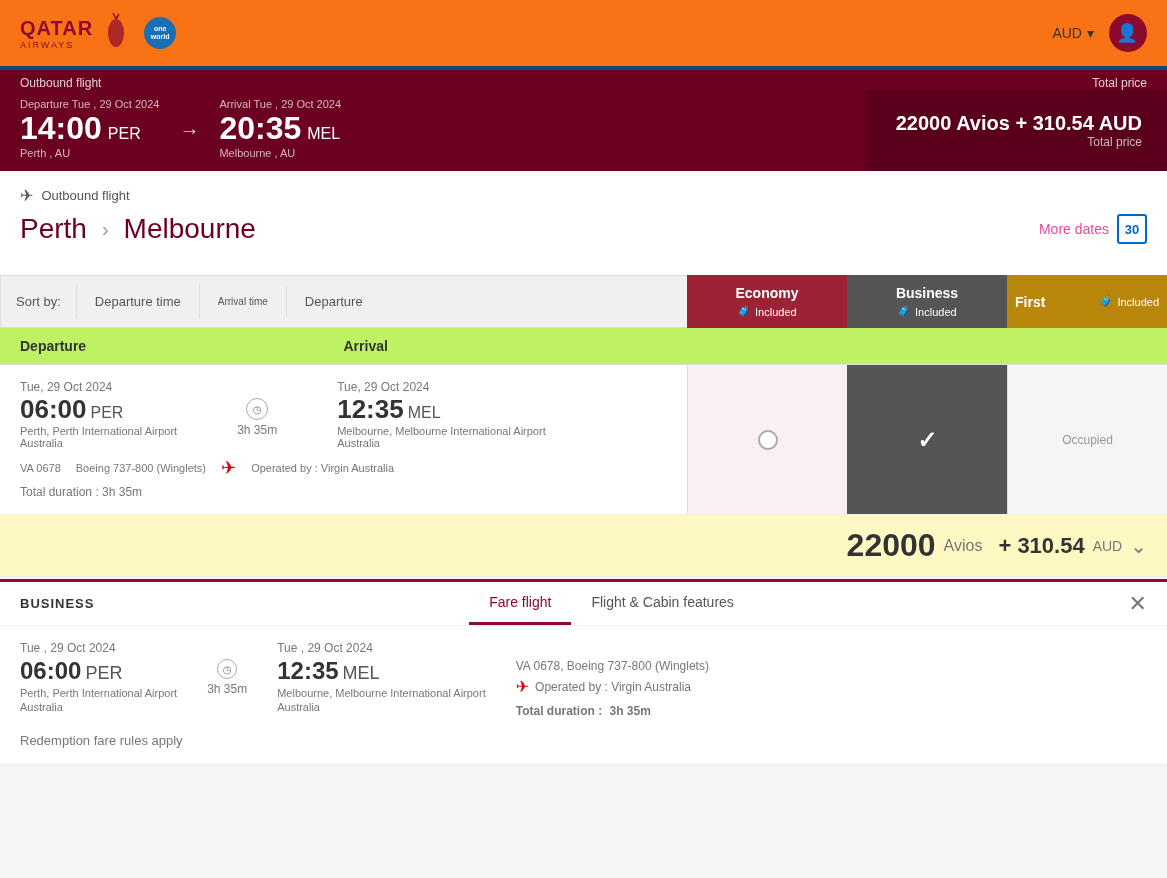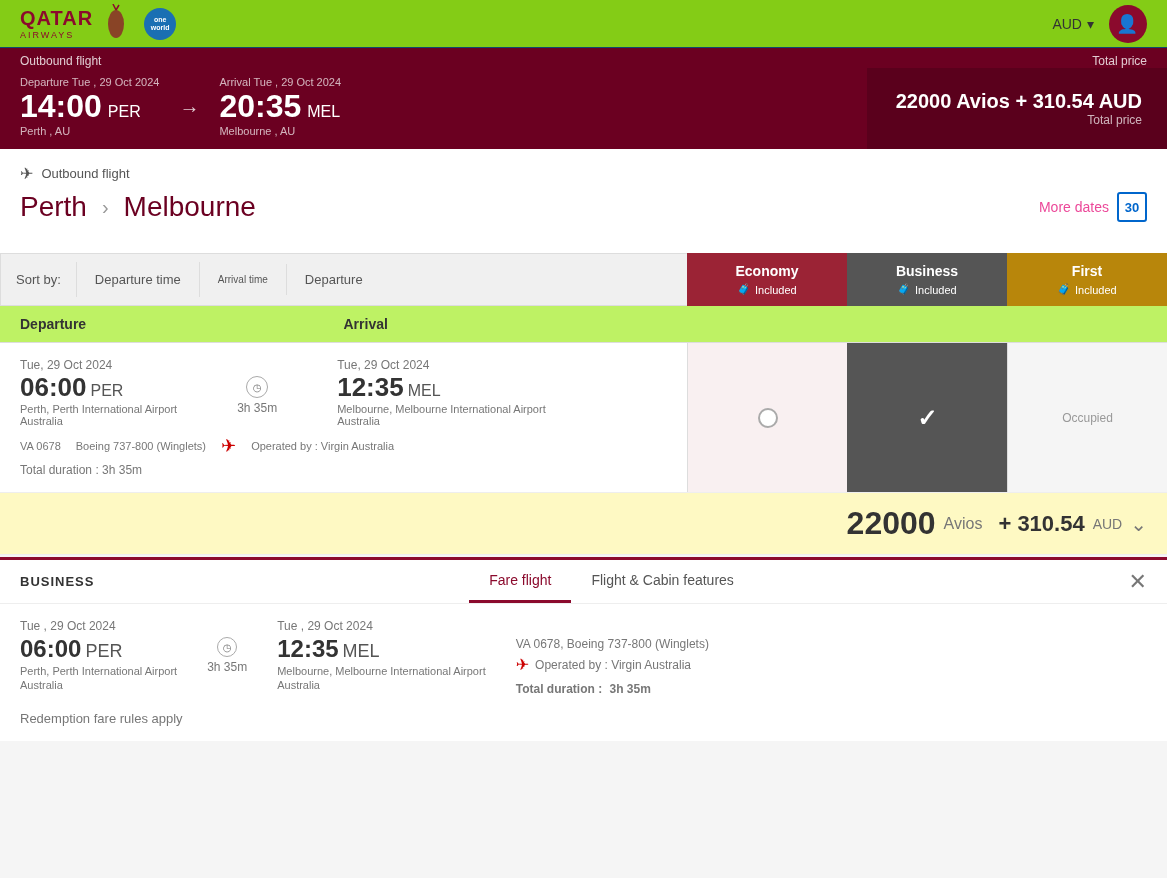--- a/index.html
+++ b/index.html
@@ -1,26 +1,26 @@
 <!DOCTYPE html>
 <html><head>
   <meta charset="utf-8">
   <style>
     * { box-sizing: border-box; margin: 0; padding: 0; }
     body { font-family: Arial, sans-serif; background: #f5f5f5; color: #333; width: 1167px; }
 
     
     .header {
-      background: #84cc16;
+      background: #f97316;
       display: flex;
       align-items: center;
       justify-content: space-between;
       padding: 10px 20px;
-      border-bottom: 1px solid #0c4a6e;
-      height: 48px;
+      border-bottom: 4px solid #0c4a6e;
+      height: 70px;
     }
     .header-left { display: flex; align-items: center; gap: 10px; }
     .qatar-logo { display: flex; align-items: center; gap: 6px; }
     .oneworld-circle {
       width: 32px; height: 32px; border-radius: 50%;
       background: #1a6fb3; display: flex; align-items: center; justify-content: center;
       color: white; font-size: 7px; font-weight: bold; text-align: center; line-height: 1.1;
     }
     .header-right { display: flex; align-items: center; gap: 15px; }
     .currency-selector { display: flex; align-items: center; gap: 5px; font-size: 14px; color: #333; cursor: pointer; }
@@ -67,21 +67,21 @@
       align-items: center;
       justify-content: flex-start;
       gap: 4px;
     }
     .fare-col-first {
       background: #B8860B;
       color: white;
       text-align: center;
       padding: 10px 8px;
       display: flex;
-      flex-direction: column;
+      flex-direction: row;
       align-items: center;
       justify-content: space-between;
       gap: 4px;
     }
     .fare-col-title { font-size: 14px; font-weight: bold; }
     .fare-col-sub { font-size: 11px; display: flex; align-items: center; gap: 4px; }
 
     
     .bottom-panel {
       background: #fff;

